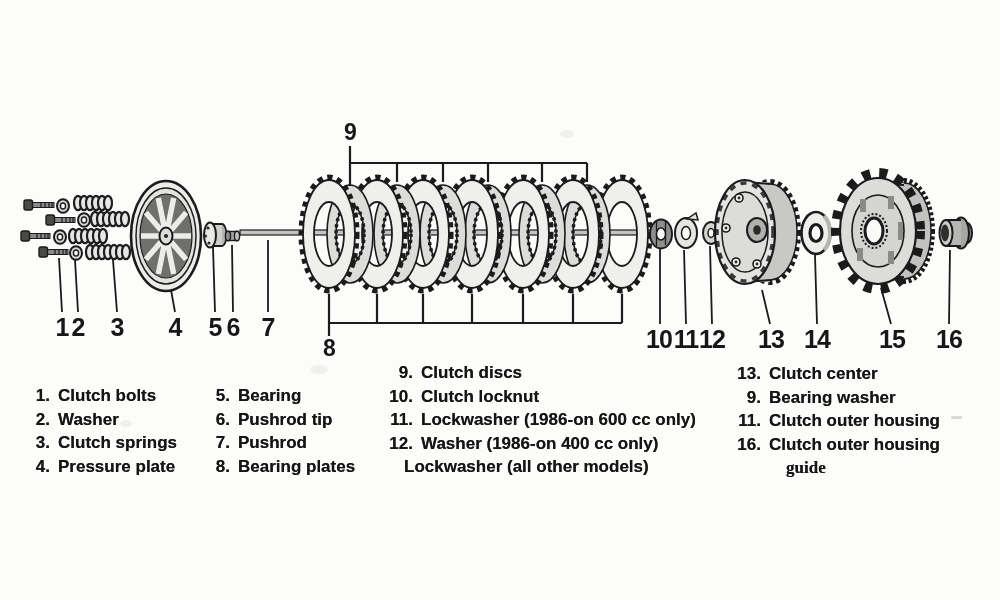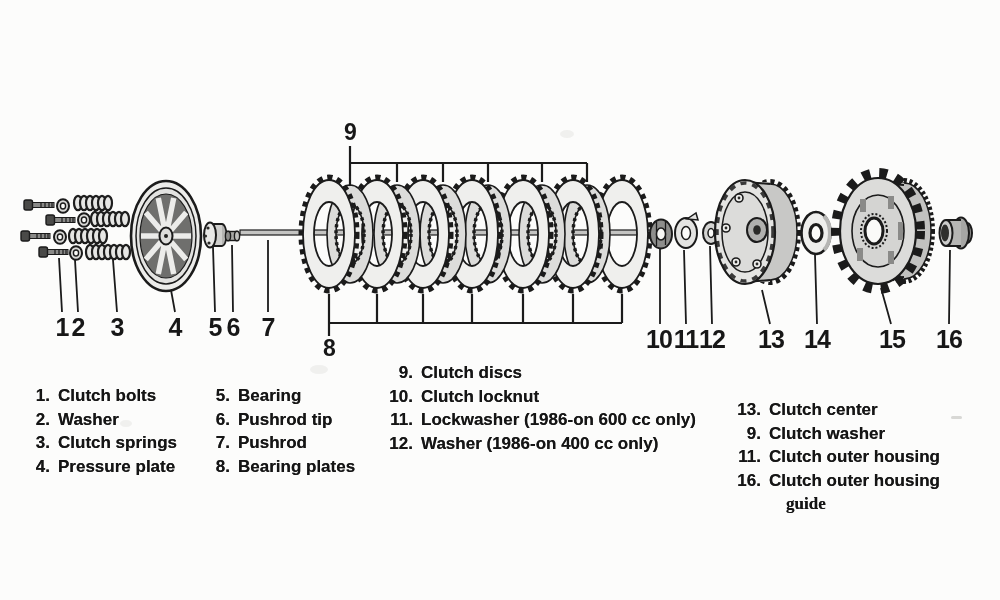--- a/index.html
+++ b/index.html
@@ -23,21 +23,21 @@
   .callout.small{font-size:23px;}
   .legend{position:absolute;top:0;left:0;width:1000px;height:600px;pointer-events:none;}
   .col{position:absolute;white-space:nowrap;color:#151515;
        font-weight:700;font-size:17px;line-height:23.5px;
        text-shadow:0 0 .6px rgba(21,21,21,.75);}
   .col .row{display:flex;align-items:baseline;}
   .num{display:inline-block;text-align:right;margin-right:8px;}
   .c1{left:30px;top:384px;}  .c1 .num{min-width:20px;}
   .c2{left:210px;top:384px;} .c2 .num{min-width:20px;}
   .c3{left:386px;top:361px;} .c3 .num{min-width:27px;}
-  .c4{left:731px;top:362px;margin-top:36px;} .c4 .num{min-width:30px;}
+  .c4{left:731px;top:362px;} .c4 .num{min-width:30px;}
   .c3 .row.cont{padding-left:18px;}
   .c4 .row.cont{padding-left:55px;font-family:Liberation Serif, serif;}
   .scan-dash{position:absolute;left:951px;top:416px;width:11px;height:3px;
              background:#b9b9b7;opacity:.55;border-radius:2px;}
   .smudge{position:absolute;background:#d9d9d6;opacity:.35;border-radius:50%;}
 </style>
 </head>
 <body>
 
 <div class="page">
@@ -338,30 +338,33 @@
           <span class="lbl">Clutch locknut</span>
         </div>
       <div class="row">
           <span class="num">11.</span>
           <span class="lbl">Lockwasher (1986-on 600 cc only)</span>
         </div>
       <div class="row">
           <span class="num">12.</span>
           <span class="lbl">Washer (1986-on 400 cc only)</span>
         </div>
+      <div class="row cont">
+          <span class="lbl">Lockwasher (all other models)</span>
+        </div>
     </div>
 
     <div class="col c4">
       <div class="row">
           <span class="num">13.</span>
           <span class="lbl">Clutch center</span>
         </div>
       <div class="row">
           <span class="num">9.</span>
-          <span class="lbl">Clutch washer</span>
+          <span class="lbl">Bearing washer</span>
         </div>
       <div class="row">
           <span class="num">11.</span>
           <span class="lbl">Clutch outer housing</span>
         </div>
       <div class="row">
           <span class="num">16.</span>
           <span class="lbl">Clutch outer housing</span>
         </div>
       <div class="row cont">

